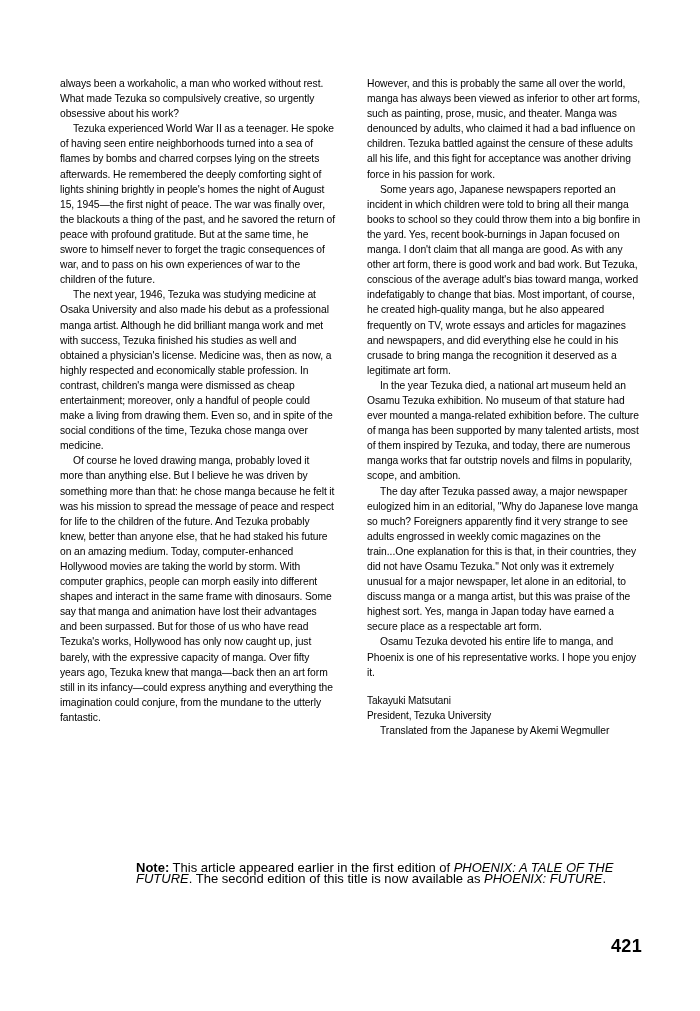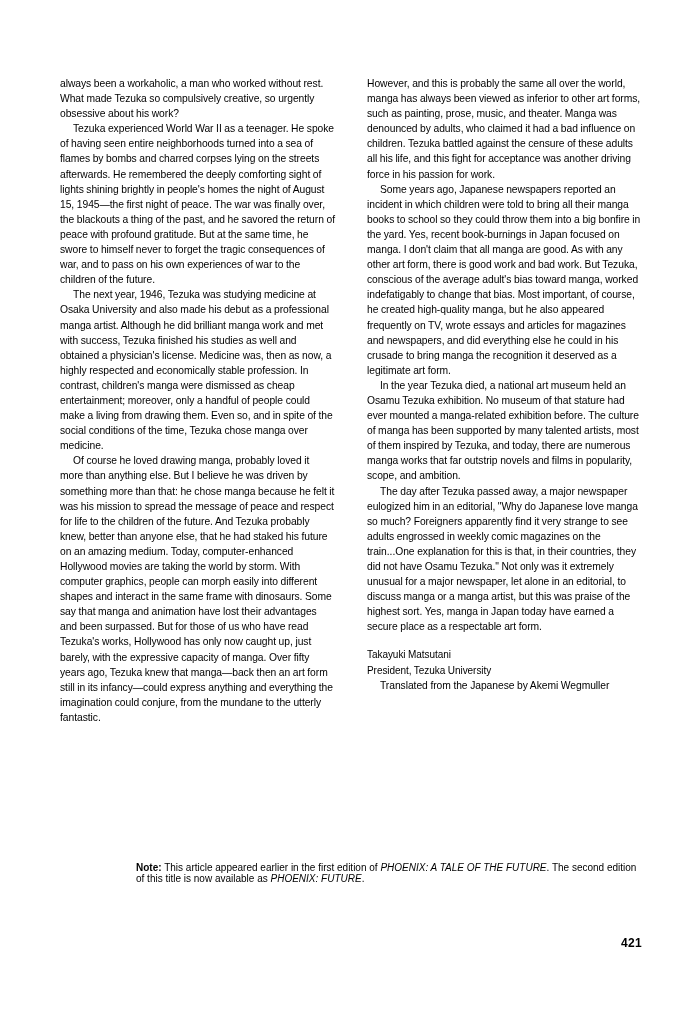--- a/index.html
+++ b/index.html
@@ -58,34 +58,34 @@
     margin-top: 17px;
     font-size: 8.1px;
     line-height: 12px;
     text-indent: 0;
   }
   .note {
     position: absolute;
     left: 136px;
     top: 862px;
     width: 506px;
-    font-size: 10px;
+    font-size: 13px;
     line-height: 11px;
   }
   .note .note-label {
     font-weight: bold;
   }
   .note i {
     font-style: italic;
   }
   .folio {
     position: absolute;
     right: 58px;
     top: 936px;
-    font-size: 12px;
+    font-size: 18px;
     font-weight: bold;
     letter-spacing: 0.3px;
   }
 </style>
 </head>
 <body>
 
 <div class="page">
 
   <div class="columns">
@@ -95,20 +95,21 @@
       <p>Tezuka experienced World War II as a teenager. He spoke of having seen entire neighborhoods turned into a sea of flames by bombs and charred corpses lying on the streets afterwards. He remembered the deeply comforting sight of lights shining brightly in people's homes the night of August 15, 1945—the first night of peace. The war was finally over, the blackouts a thing of the past, and he savored the return of peace with profound gratitude. But at the same time, he swore to himself never to forget the tragic consequences of war, and to pass on his own experiences of war to the children of the future.</p>
       <p>The next year, 1946, Tezuka was studying medicine at Osaka University and also made his debut as a professional manga artist. Although he did brilliant manga work and met with success, Tezuka finished his studies as well and obtained a physician's license. Medicine was, then as now, a highly respected and economically stable profession. In contrast, children's manga were dismissed as cheap entertainment; moreover, only a handful of people could make a living from drawing them. Even so, and in spite of the social conditions of the time, Tezuka chose manga over medicine.</p>
       <p>Of course he loved drawing manga, probably loved it more than anything else. But I believe he was driven by something more than that: he chose manga because he felt it was his mission to spread the message of peace and respect for life to the children of the future. And Tezuka probably knew, better than anyone else, that he had staked his future on an amazing medium. Today, computer-enhanced Hollywood movies are taking the world by storm. With computer graphics, people can morph easily into different shapes and interact in the same frame with dinosaurs. Some say that manga and animation have lost their advantages and been surpassed. But for those of us who have read Tezuka's works, Hollywood has only now caught up, just barely, with the expressive capacity of manga. Over fifty years ago, Tezuka knew that manga—back then an art form still in its infancy—could express anything and everything the imagination could conjure, from the mundane to the utterly fantastic.</p>
     </div>
 
     <div class="col">
       <p class="noindent">However, and this is probably the same all over the world, manga has always been viewed as inferior to other art forms, such as painting, prose, music, and theater. Manga was denounced by adults, who claimed it had a bad influence on children. Tezuka battled against the censure of these adults all his life, and this fight for acceptance was another driving force in his passion for work.</p>
       <p>Some years ago, Japanese newspapers reported an incident in which children were told to bring all their manga books to school so they could throw them into a big bonfire in the yard. Yes, recent book-burnings in Japan focused on manga. I don't claim that all manga are good. As with any other art form, there is good work and bad work. But Tezuka, conscious of the average adult's bias toward manga, worked indefatigably to change that bias. Most important, of course, he created high-quality manga, but he also appeared frequently on TV, wrote essays and articles for magazines and newspapers, and did everything else he could in his crusade to bring manga the recognition it deserved as a legitimate art form.</p>
       <p>In the year Tezuka died, a national art museum held an Osamu Tezuka exhibition. No museum of that stature had ever mounted a manga-related exhibition before. The culture of manga has been supported by many talented artists, most of them inspired by Tezuka, and today, there are numerous manga works that far outstrip novels and films in popularity, scope, and ambition.</p>
       <p>The day after Tezuka passed away, a major newspaper eulogized him in an editorial, "Why do Japanese love manga so much? Foreigners apparently find it very strange to see adults engrossed in weekly comic magazines on the train...One explanation for this is that, in their countries, they did not have Osamu Tezuka." Not only was it extremely unusual for a major newspaper, let alone in an editorial, to discuss manga or a manga artist, but this was praise of the highest sort. Yes, manga in Japan today have earned a secure place as a respectable art form.</p>
+      <p>Osamu Tezuka devoted his entire life to manga, and Phoenix is one of his representative works. I hope you enjoy it.</p>
 
       <div class="signature">
         <p>Takayuki Matsutani</p>
         <p>President, Tezuka University</p>
       </div>
 
       <p class="translator">Translated from the Japanese by Akemi Wegmuller</p>
     </div>
 
   </div>

